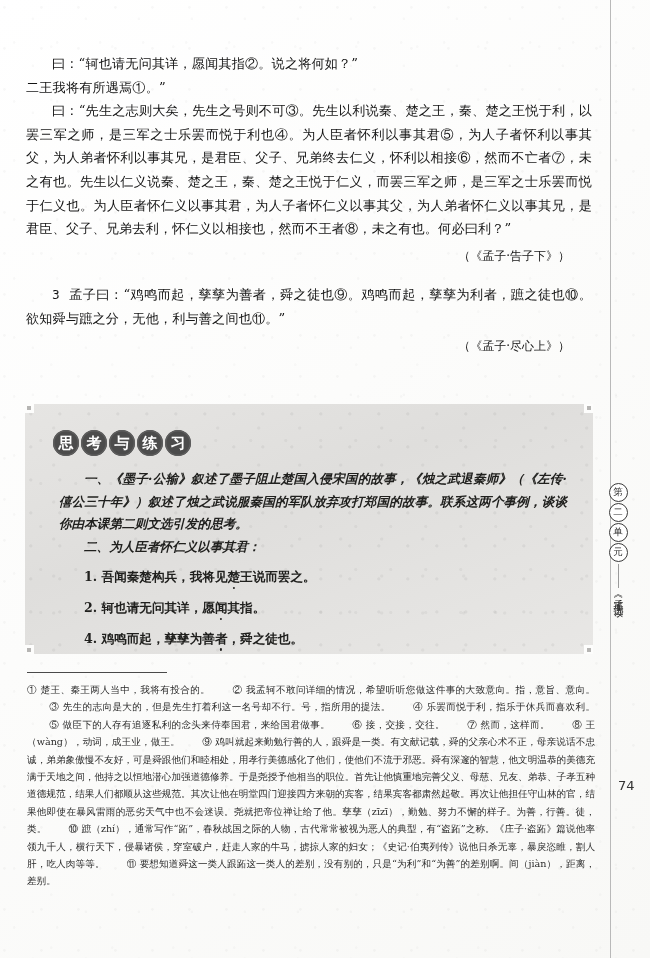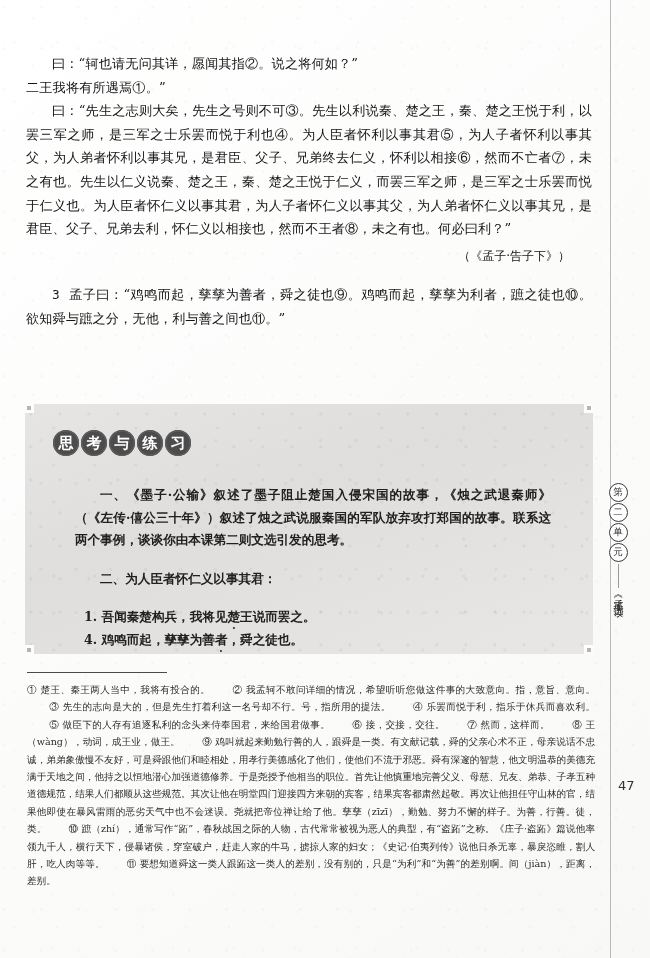--- a/index.html
+++ b/index.html
@@ -106,23 +106,23 @@
     font-family:"DejaVu Serif","Liberation Serif",serif;
     font-weight:bold;
     box-shadow:inset 0 0 0 1.5px #5d5d5d;
   }
   .ex-body{
     position:absolute;left:34px;top:64px;width:508px;
     font-size:12.6px;line-height:22.6px;color:#20201e;
     text-align:justify;text-justify:inter-ideograph;
     font-weight:bold;
   }
-  .ex-body .q{text-indent:25px;margin:16px;}
+  .ex-body .q{text-indent:25px;margin:0;font-style:italic;}
   .ex-list{margin:0;padding:0;list-style:none;}
-  .ex-list li{text-indent:25px;}
+  .ex-list li{text-indent:25px;margin-top:8px;}
   .dot-em{position:relative;}
   .dot-em::after{
     content:"";position:absolute;left:50%;bottom:-5px;
     width:2.2px;height:2.2px;border-radius:50%;background:#20201e;
     transform:translateX(-50%);
   }
 
   
   .fn-rule{
     position:absolute;left:27px;top:672px;width:140px;height:1px;background:#4a4a4a;
@@ -147,30 +147,31 @@
   <div class="sidebar">
     <div class="unit-badge">第</div>
     <div class="unit-badge">二</div>
     <div class="unit-badge">单</div>
     <div class="unit-badge">元</div>
     <div class="sidebar-stem"></div>
     <div class="sidebar-vtext">《孟子》</div>
     <div class="sidebar-vtext sub">选读</div>
   </div>
 
-  <div class="page-number">47</div>
+  <div class="page-number">74</div>
 
   <div class="body-col">
     <p class="p indent">曰：“轲也请无问其详，愿闻其指②。说之将何如？”</p>
     <p class="p">二王我将有所遇焉①。”</p>
     <p class="p indent">曰：“先生之志则大矣，先生之号则不可③。先生以利说秦、楚之王，秦、楚之王悦于利，以罢三军之师，是三军之士乐罢而悦于利也④。为人臣者怀利以事其君⑤，为人子者怀利以事其父，为人弟者怀利以事其兄，是君臣、父子、兄弟终去仁义，怀利以相接⑥，然而不亡者⑦，未之有也。先生以仁义说秦、楚之王，秦、楚之王悦于仁义，而罢三军之师，是三军之士乐罢而悦于仁义也。为人臣者怀仁义以事其君，为人子者怀仁义以事其父，为人弟者怀仁义以事其兄，是君臣、父子、兄弟去利，怀仁义以相接也，然而不王者⑧，未之有也。何必曰利？”</p>
     <div class="src">（《孟子·告子下》）</div>
 
     <div class="sec3">
       <p class="p indent"><span class="num">3</span><span>孟子曰：“鸡鸣而起，孳孳为善者，舜之徒也⑨。鸡鸣而起，孳孳为利者，蹠之徒也⑩。欲知舜与蹠之分，无他，利与善之间也⑪。”</span></p>
+      <div class="src">（《孟子·尽心上》）</div>
     </div>
   </div>
 
   <div class="exercise">
     <div class="corner tl"></div>
     <div class="corner tr"></div>
     <div class="corner bl"></div>
     <div class="corner br"></div>
     <div class="corner-dot tl"></div>
     <div class="corner-dot tr"></div>
@@ -183,20 +184,21 @@
       <div class="ch">与</div>
       <div class="ch">练</div>
       <div class="ch">习</div>
     </div>
 
     <div class="ex-body">
       <p class="q">一、《墨子·公输》叙述了墨子阻止楚国入侵宋国的故事，《烛之武退秦师》（《左传·僖公三十年》）叙述了烛之武说服秦国的军队放弃攻打郑国的故事。联系这两个事例，谈谈你由本课第二则文选引发的思考。</p>
       <p class="q">二、为人臣者怀仁义以事其君：</p>
       <ul class="ex-list">
         <li>1. 吾闻秦楚构兵，我将见<span class="dot-em">楚</span>王说而罢之。</li>
+        <li>2. 轲也请无问其详，愿<span class="dot-em">闻</span>其指。</li>
         <li>4. 鸡鸣而起，孳孳为善<span class="dot-em">者</span>，舜之徒也。</li>
       </ul>
     </div>
   </div>
 
   <div class="fn-rule"></div>
   <div class="footnotes"><span class="fn-mark">① </span><span>楚王、秦王两人当中，我将有投合的。</span><span class="gap"></span><span class="fn-mark">② </span><span>我孟轲不敢问详细的情况，希望听听您做这件事的大致意向。指，意旨、意向。</span><span class="gap"></span><span class="fn-mark">③ </span><span>先生的志向是大的，但是先生打着利这一名号却不行。号，指所用的提法。</span><span class="gap"></span><span class="fn-mark">④ </span><span>乐罢而悦于利，指乐于休兵而喜欢利。</span><span class="gap"></span><span class="fn-mark">⑤ </span><span>做臣下的人存有追逐私利的念头来侍奉国君，来给国君做事。</span><span class="gap"></span><span class="fn-mark">⑥ </span><span>接，交接，交往。</span><span class="gap"></span><span class="fn-mark">⑦ </span><span>然而，这样而。</span><span class="gap"></span><span class="fn-mark">⑧ </span><span>王（wàng），动词，成王业，做王。</span><span class="gap"></span><span class="fn-mark">⑨ </span><span>鸡叫就起来勤勉行善的人，跟舜是一类。有文献记载，舜的父亲心术不正，母亲说话不忠诚，弟弟象傲慢不友好，可是舜跟他们和睦相处，用孝行美德感化了他们，使他们不流于邪恶。舜有深邃的智慧，他文明温恭的美德充满于天地之间，他持之以恒地潜心加强道德修养。于是尧授予他相当的职位。首先让他慎重地完善父义、母慈、兄友、弟恭、子孝五种道德规范，结果人们都顺从这些规范。其次让他在明堂四门迎接四方来朝的宾客，结果宾客都肃然起敬。再次让他担任守山林的官，结果他即使在暴风雷雨的恶劣天气中也不会迷误。尧就把帝位禅让给了他。孳孳（zīzī），勤勉、努力不懈的样子。为善，行善。徒，类。</span><span class="gap"></span><span class="fn-mark">⑩ </span><span>蹠（zhí），通常写作“跖”，春秋战国之际的人物，古代常常被视为恶人的典型，有“盗跖”之称。《庄子·盗跖》篇说他率领九千人，横行天下，侵暴诸侯，穿室破户，赶走人家的牛马，掳掠人家的妇女；《史记·伯夷列传》说他日杀无辜，暴戾恣睢，割人肝，吃人肉等等。</span><span class="gap"></span><span class="fn-mark">⑪ </span><span>要想知道舜这一类人跟跖这一类人的差别，没有别的，只是“为利”和“为善”的差别啊。间（jiàn），距离，差别。</span></div>
 </div>
 
 </body></html>

